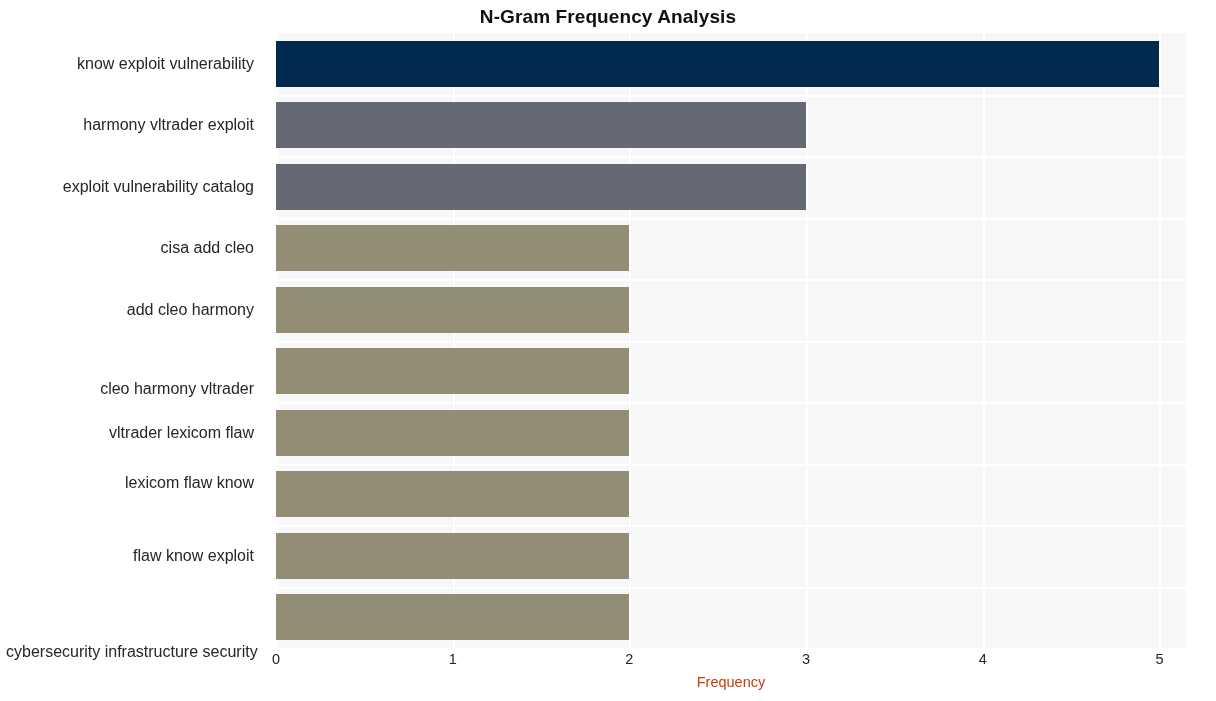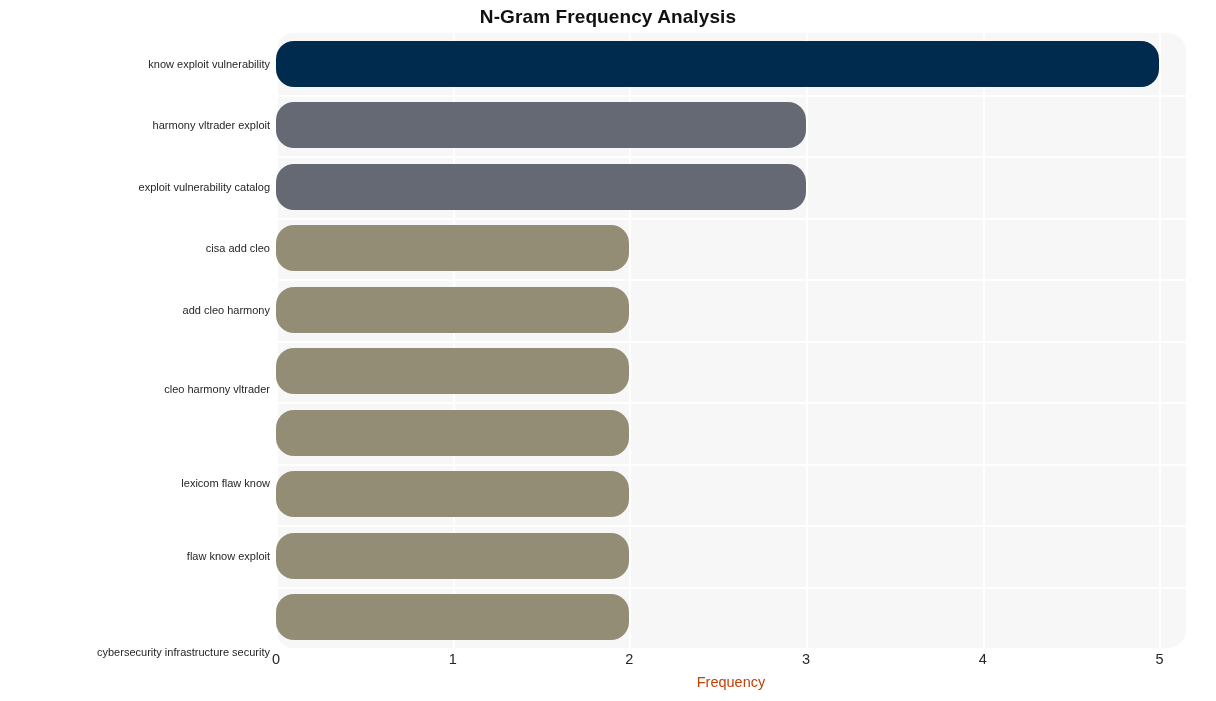--- a/index.html
+++ b/index.html
@@ -1,15 +1,15 @@
 <!DOCTYPE html>
 <html><head>
 <meta charset="utf-8">
 <style>
-  * { margin: 0; padding: 0; box-sizing: border-box; border-radius: 18px; }
+  * { margin: 0; padding: 0; box-sizing: border-box; }
   html, body {
     width: 1216px;
     height: 701px;
     background: #ffffff;
     font-family: "Liberation Sans", sans-serif;
     overflow: hidden;
   }
   #figure {
     position: relative;
     width: 1216px;
@@ -55,22 +55,22 @@
     position: absolute;
     left: 0;
     height: 46px;
   }
   
   .ytick {
     position: absolute;
     right: 0;
     width: 270px;
     text-align: right;
-    padding-right: 6px;
-    font-size: 11px;
+    padding-right: 22px;
+    font-size: 16px;
     color: #262626;
     white-space: nowrap;
     line-height: 14px;
   }
   #y-labels {
     position: absolute;
     left: 0;
     top: 33px;
     width: 276px;
     height: 615px;
@@ -140,20 +140,21 @@
       </div>
   </div>
 
   <div id="y-labels">
       <div class="ytick" style="top: 23.75px;">know exploit vulnerability</div>
       <div class="ytick" style="top: 85.25px;">harmony vltrader exploit</div>
       <div class="ytick" style="top: 146.75px;">exploit vulnerability catalog</div>
       <div class="ytick" style="top: 208.25px;">cisa add cleo</div>
       <div class="ytick" style="top: 269.75px;">add cleo harmony</div>
       <div class="ytick" style="top: 349px;">cleo harmony vltrader</div>
+      <div class="ytick" style="top: 392.75px;">vltrader lexicom flaw</div>
       <div class="ytick" style="top: 443px;">lexicom flaw know</div>
       <div class="ytick" style="top: 515.75px;">flaw know exploit</div>
       <div class="ytick" style="top: 612px;">cybersecurity infrastructure security</div>
     </div>
   <div id="x-labels">
       <div class="xtick" style="left: 0px;">0</div>
       <div class="xtick" style="left: 176.699px;">1</div>
       <div class="xtick" style="left: 353.398px;">2</div>
       <div class="xtick" style="left: 530.097px;">3</div>
       <div class="xtick" style="left: 706.796px;">4</div>

